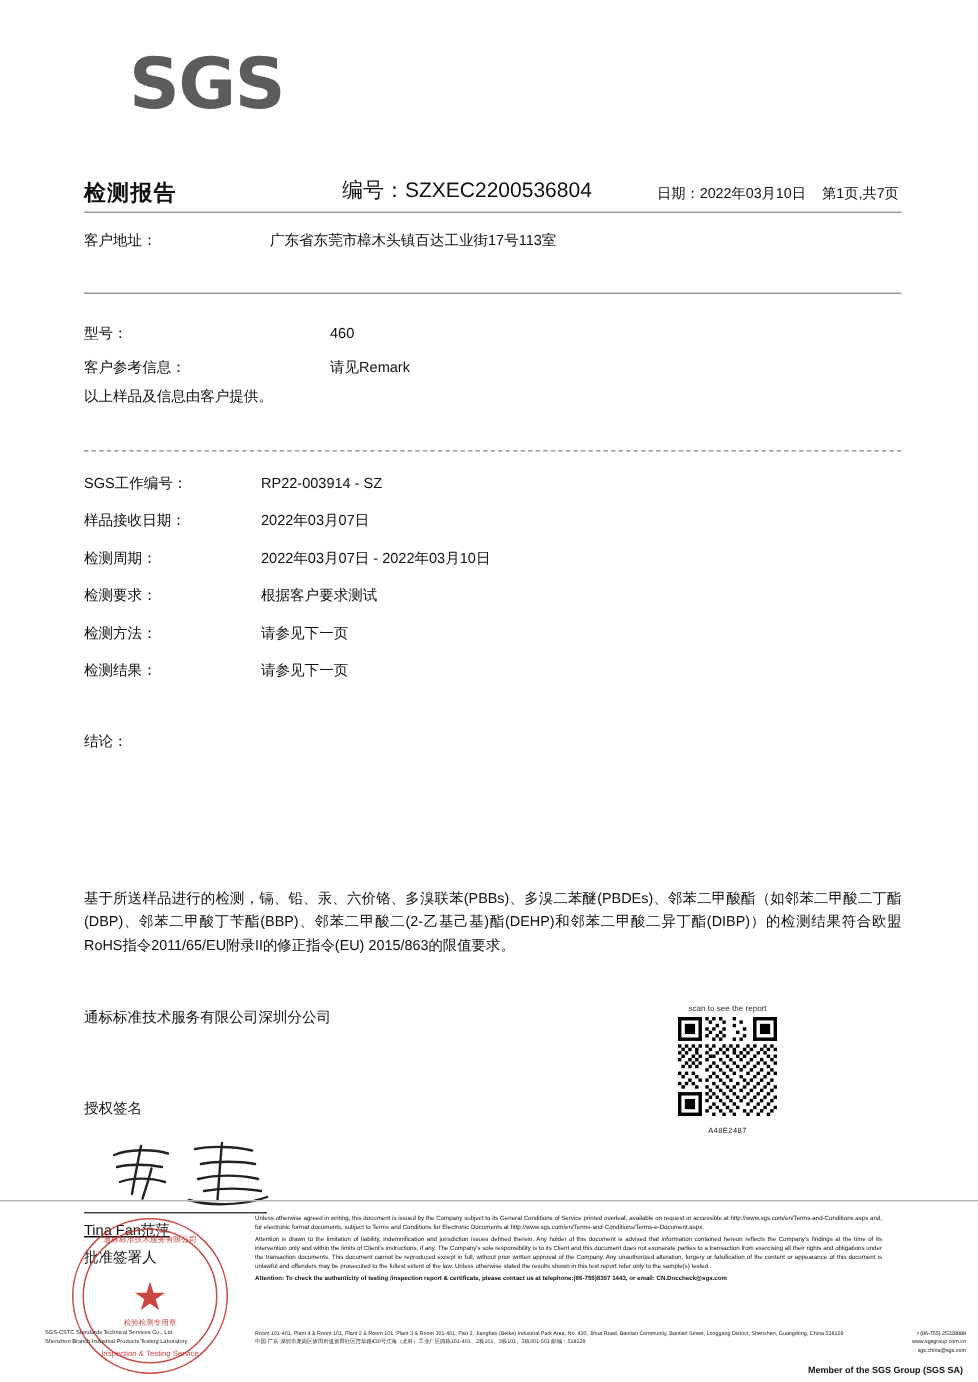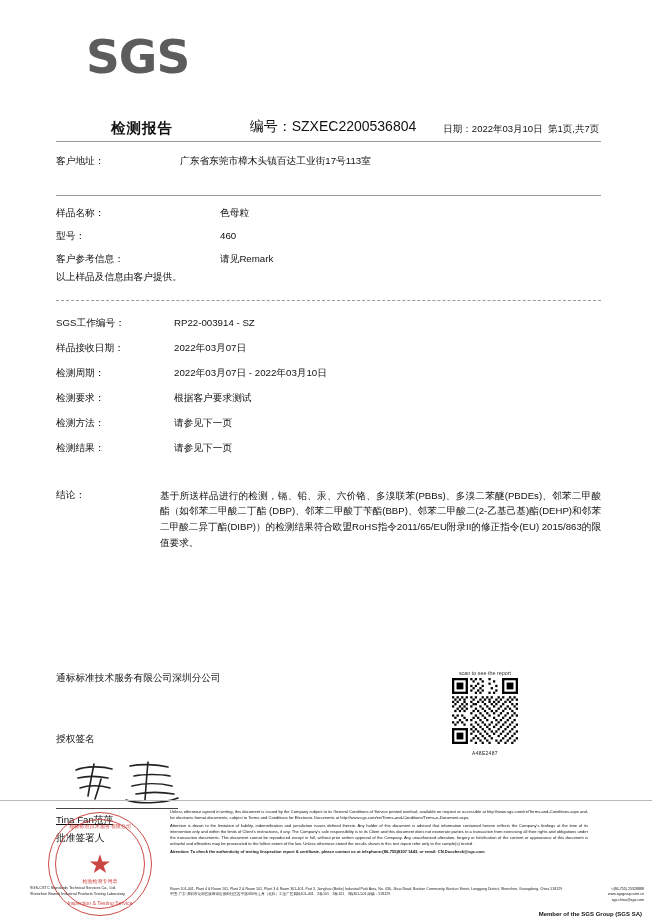--- a/index.html
+++ b/index.html
@@ -35,21 +35,20 @@
     line-height: 1;
   }
 
   
   .title-row {
     position: absolute;
     left: 56px; top: 118px;
     width: 545px;
     display: flex;
     align-items: flex-end;
-    text-align: center;
   }
   .doc-title {
     font-size: 14.5px;
     font-weight: bold;
     color: #111;
     letter-spacing: 1px;
     width: 172px;
   }
   .report-no {
     font-size: 14px;
@@ -110,20 +109,21 @@
   .note-line {
     font-size: 9.7px;
     color: #111;
     margin-top: 4px;
   }
 
   
   .concl-row {
     display: flex;
     align-items: flex-start;
+    flex-direction: column;
   }
   .concl-text {
     font-size: 9.6px;
     line-height: 1.65;
     text-align: justify;
     flex: 1;
   }
 
   
   .sig-block {
@@ -300,24 +300,20 @@
   <div class="fields" style="top:154px">
     <div class="frow">
       <div class="flabel">客户地址：</div>
       <div class="fvalue indent">广东省东莞市樟木头镇百达工业街17号113室</div>
     </div>
   </div>
 
   <div class="rule" style="top:195px"></div>
 
   <div class="fields" style="top:206px">
-    <div class="frow">
-      <div class="flabel">样品名称：</div>
-      <div class="fvalue" style="padding-left:60px">色母粒</div>
-    </div>
     <div class="frow" style="margin-top:10px">
       <div class="flabel">型号：</div>
       <div class="fvalue" style="padding-left:60px">460</div>
     </div>
     <div class="frow" style="margin-top:10px">
       <div class="flabel">客户参考信息：</div>
       <div class="fvalue" style="padding-left:60px">请见Remark</div>
     </div>
     <div class="note-line">以上样品及信息由客户提供。</div>
   </div>

